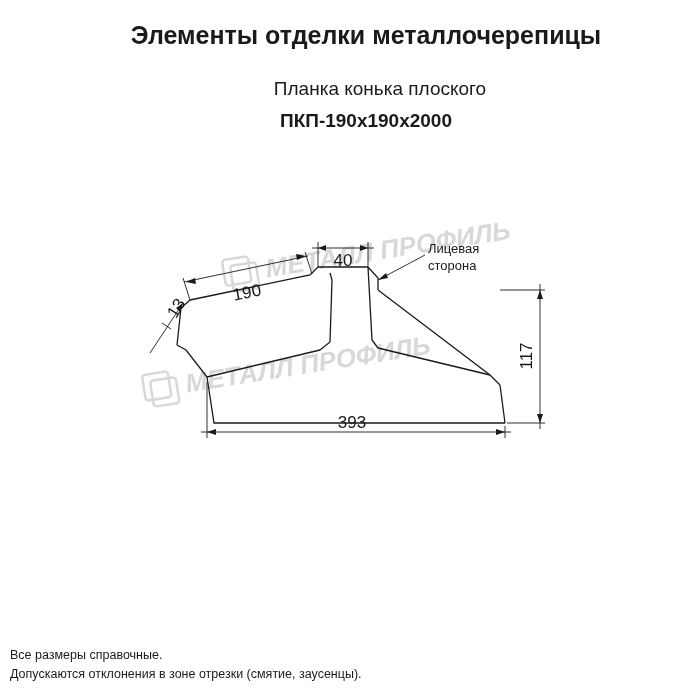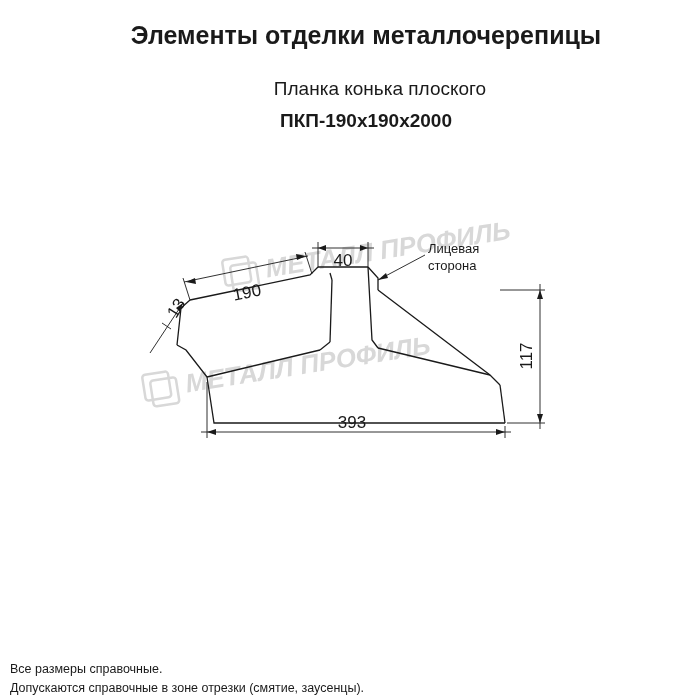--- a/index.html
+++ b/index.html
@@ -51,21 +51,21 @@
   .drawing {
     position: absolute;
     top: 170px;
     left: 0;
     width: 700px;
     height: 320px;
   }
   .footer {
     position: absolute;
     left: 10px;
-    bottom: 2px;
+    bottom: 16px;
     width: 680px;
     font-size: 12.5px;
     line-height: 19px;
     color: #1a1a1a;
   }
   .footer div {
     white-space: nowrap;
   }
   svg text {
     font-family: "Liberation Sans", sans-serif;
@@ -188,16 +188,16 @@
         <path d="M 378,110 L 388,108 L 386,103 Z" fill="#1a1a1a" stroke="none"></path>
       </g>
       <text class="note-text" x="428" y="83">Лицевая</text>
       <text class="note-text" x="428" y="100">сторона</text>
 
     </svg>
   </div>
 
   <div class="footer">
     <div>Все размеры справочные.</div>
-    <div>Допускаются справочные в зоне отрезки (смятие, заусенцы).</div>
+    <div>Допускаются отклонения в зоне отрезки (смятие, заусенцы).</div>
   </div>
 
 </div>
 
 </body></html>

